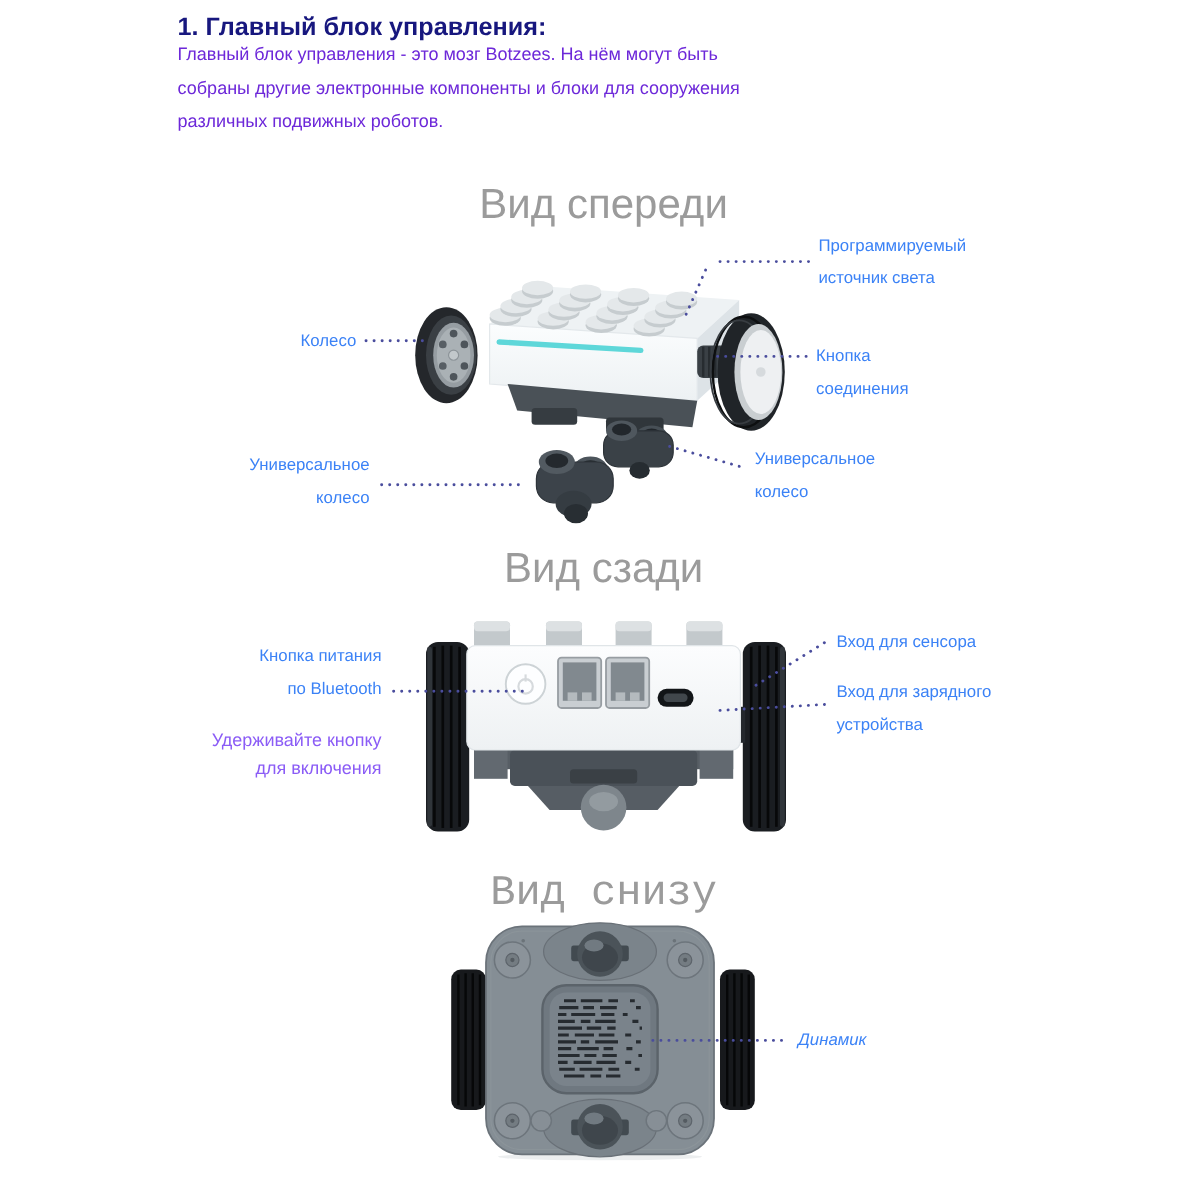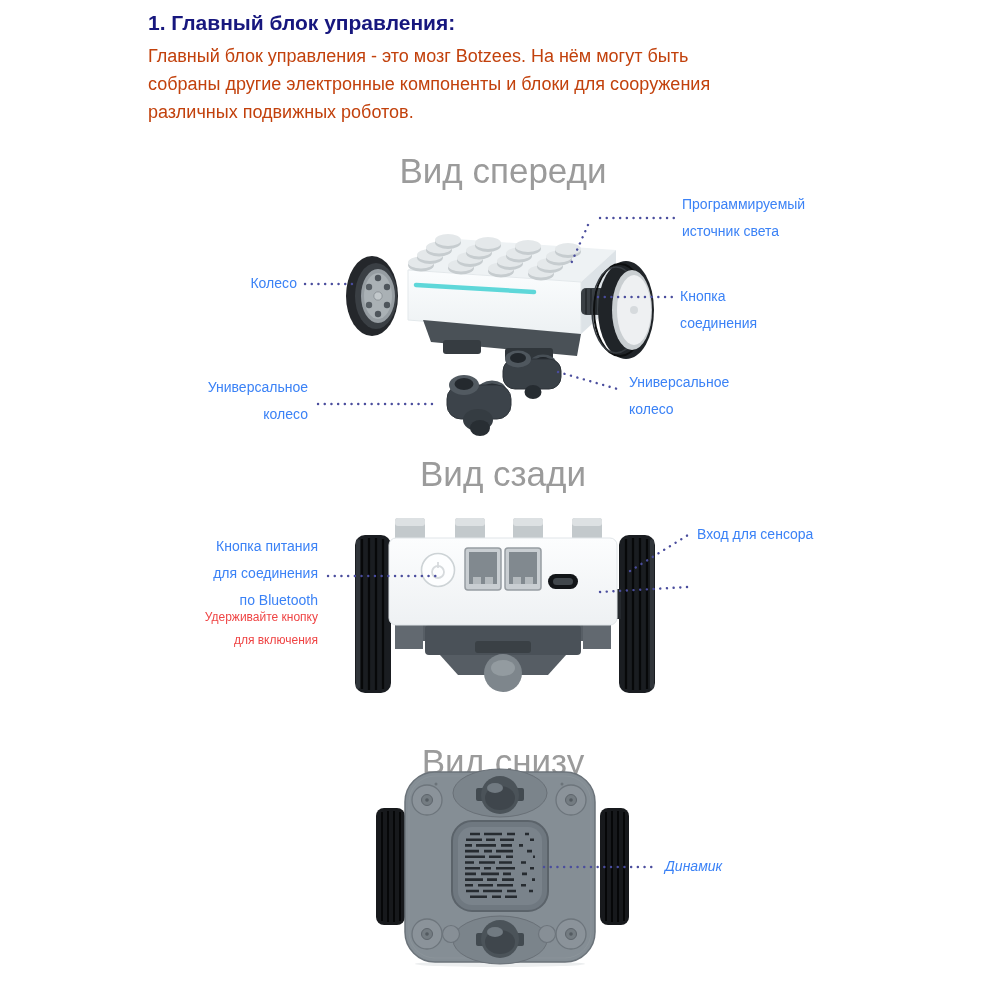--- a/index.html
+++ b/index.html
@@ -2,32 +2,32 @@
 <html><head>
 <meta charset="utf-8">
 <style>
   html,body{margin:0;padding:0;background:#ffffff;}
   body{width:1000px;height:1000px;position:relative;overflow:hidden;
        font-family:"Liberation Sans", sans-serif;}
   .page{position:absolute;inset:0;background:#ffffff;}
 
   .heading{position:absolute;left:148px;top:11px;margin:0;
            font-size:21px;font-weight:bold;color:#17177e;}
-  .bodytext{position:absolute;left:148px;top:42px;
-            font-size:18px;line-height:28px;color:#c2410c;}
+  .bodytext{position:absolute;left:148px;top:32px;
+            font-size:15px;line-height:28px;color:#6d28d9;}
 
   .view-title{position:absolute;left:343px;width:320px;text-align:center;
               font-size:35px;color:#9b9b9b;}
   #title-front{top:151px;}
   #title-back{top:454px;}
-  #title-bottom{top:742px;}
+  #title-bottom{top:724px;font-family:Liberation Mono, monospace;}
 
   .lbl{position:absolute;font-size:14px;line-height:27px;color:#3b82f6;}
   .lbl.r{text-align:right;}
-  .hint{position:absolute;font-size:12px;line-height:23px;color:#ef4444;text-align:right;}
+  .hint{position:absolute;font-size:15px;line-height:23px;color:#8b5cf6;text-align:right;}
 
   #lbl-light{left:682px;top:191px;}
   #lbl-wheel{left:187px;top:270px;width:110px;}
   #lbl-connection{left:680px;top:283px;}
   #lbl-uni-left{left:150px;top:374px;width:158px;}
   #lbl-uni-right{left:629px;top:369px;}
   #lbl-power{left:140px;top:533px;width:178px;}
   #lbl-power-hint{left:140px;top:606px;width:178px;}
   #lbl-sensor{left:697px;top:521px;}
   #lbl-charger{left:697px;top:563px;}
@@ -255,28 +255,31 @@
     </g>
 
     <g>
       <rect x="193" y="69" width="30" height="15" rx="7.5" fill="#121518"></rect>
       <rect x="198" y="73" width="20" height="7" rx="3.5" fill="#41474c"></rect>
     </g>
   </svg>
 
   <div class="lbl r" id="lbl-power">
     <div>Кнопка питания</div>
-    <div>для соединения</div>
     <div>по Bluetooth</div>
   </div>
   <div class="hint" id="lbl-power-hint">
     <div>Удерживайте кнопку</div>
     <div>для включения</div>
   </div>
   <div class="lbl" id="lbl-sensor">Вход для сенсора</div>
+  <div class="lbl" id="lbl-charger">
+    <div>Вход для зарядного</div>
+    <div>устройства</div>
+  </div>
 
   <div class="view-title" id="title-bottom">Вид снизу</div>
 
   <svg class="fig" id="fig-bottom" width="255" height="205" viewBox="0 0 255 205">
     <ellipse cx="125" cy="202" rx="85" ry="3" fill="#eceeef"></ellipse>
 
     <g>
       <rect x="1" y="46" width="29" height="117" rx="8" fill="#17191c"></rect>
       <line x1="7" y1="50" x2="7" y2="159" stroke="#060708" stroke-width="2"></line>
       <line x1="13" y1="49" x2="13" y2="160" stroke="#060708" stroke-width="2"></line>

